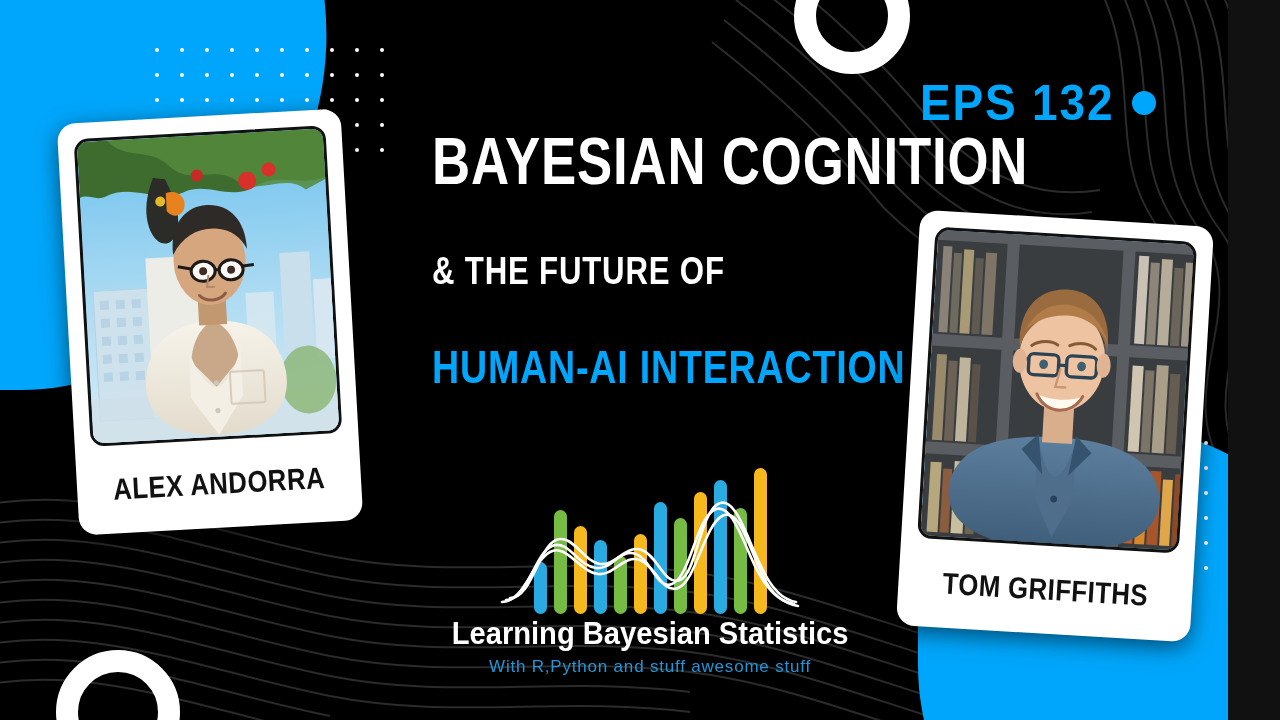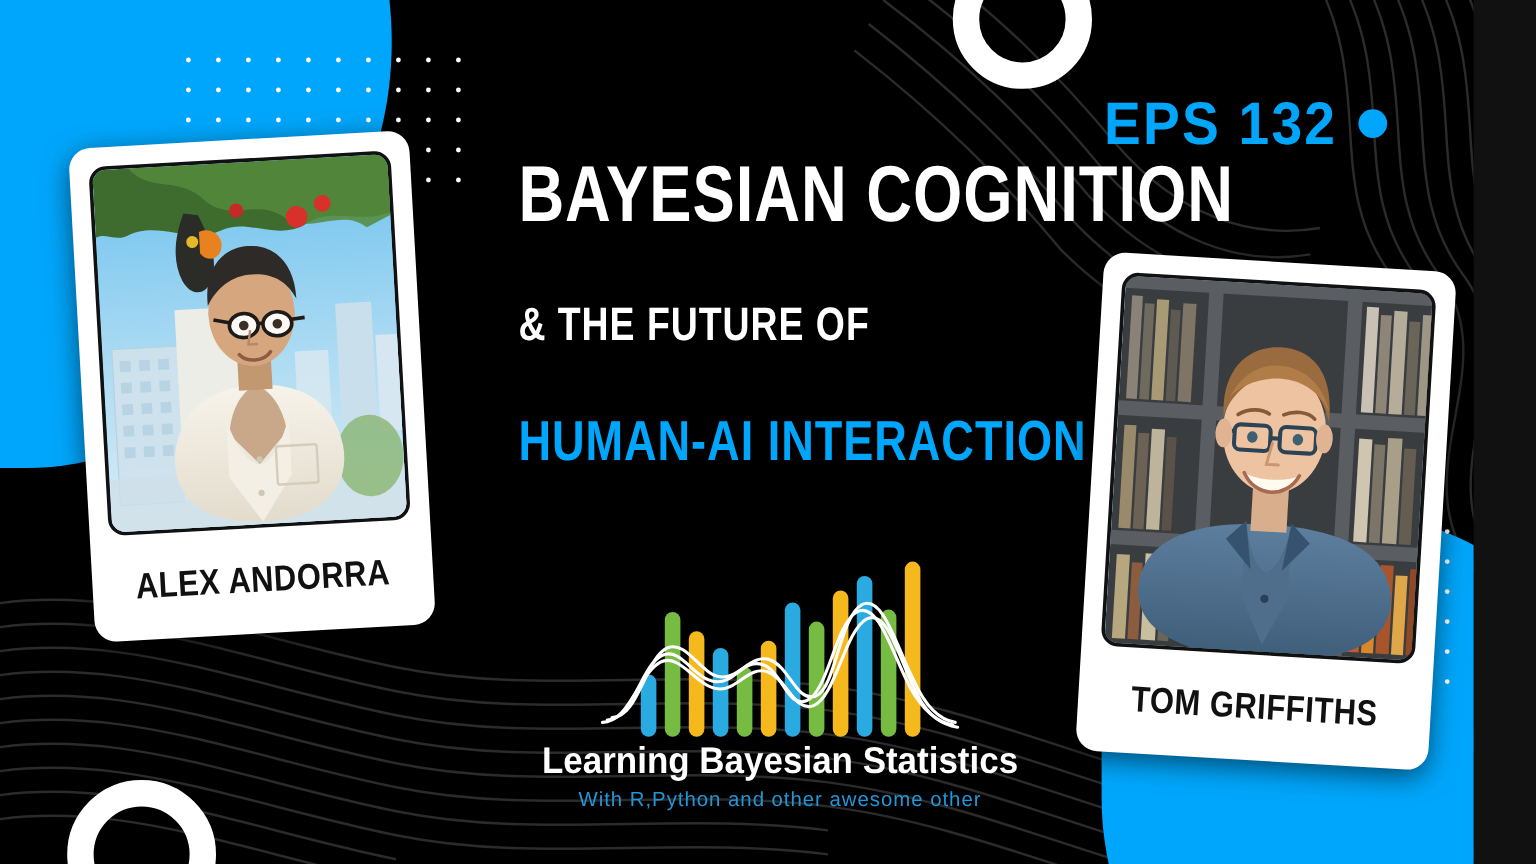--- a/index.html
+++ b/index.html
@@ -492,16 +492,16 @@
         </div>
       <svg class="logo-curves" viewBox="0 0 300 152">
         <g fill="none" stroke="#ffffff" stroke-width="2.6" stroke-linecap="round">
           <path d="M6,138 C28,138 34,92 52,84 C68,77 78,104 96,106 C112,108 120,86 136,92 C152,98 156,128 172,122 C190,115 196,58 214,48 C232,38 244,84 258,110 C270,132 282,140 294,142"></path>
           <path d="M2,140 C24,140 32,100 50,90 C66,81 80,110 98,112 C114,114 124,92 140,98 C156,104 162,132 178,126 C196,119 204,64 222,54 C240,44 250,90 264,116 C274,136 286,142 298,144"></path>
           <path d="M10,136 C32,136 38,86 56,78 C72,71 84,100 100,102 C116,104 126,82 142,88 C158,94 164,124 180,118 C196,112 200,52 218,42 C236,32 248,80 262,106 C272,128 284,138 296,140"></path>
         </g>
       </svg>
     </div>
     <div class="logo-title">Learning Bayesian Statistics</div>
-    <div class="logo-sub">With R,Python and other awesome other</div>
+    <div class="logo-sub">With R,Python and stuff awesome stuff</div>
   </div>
 
 </div>
 
 </body></html>

